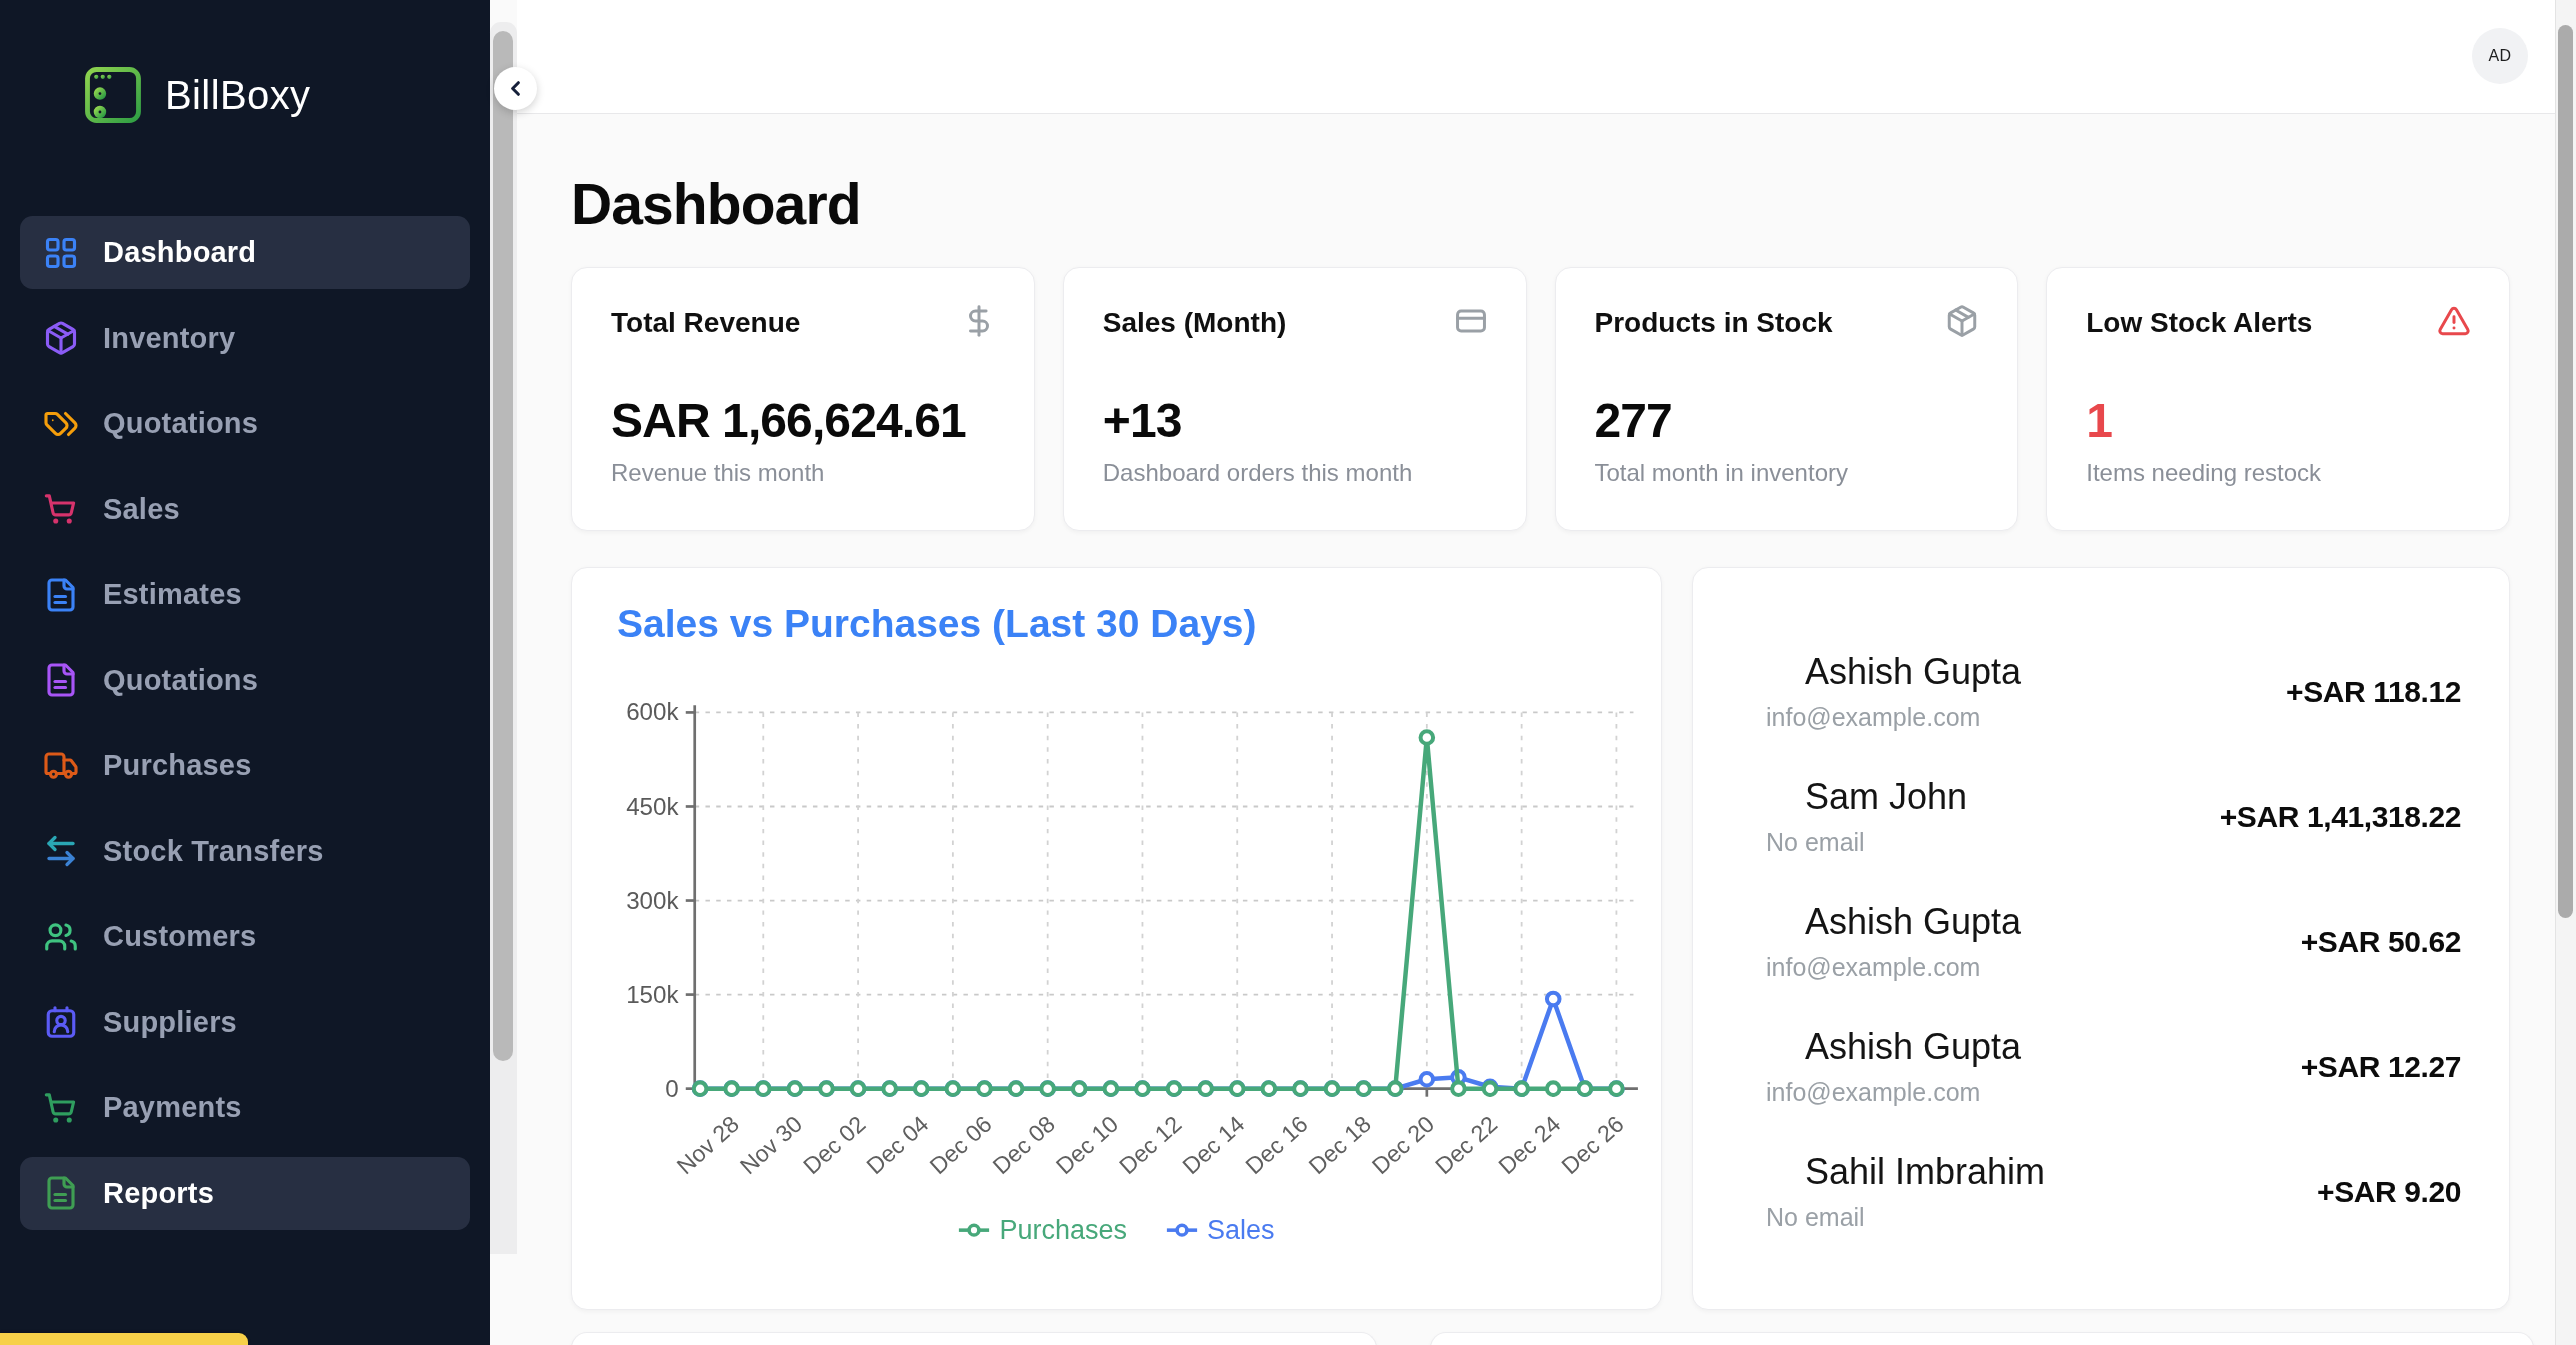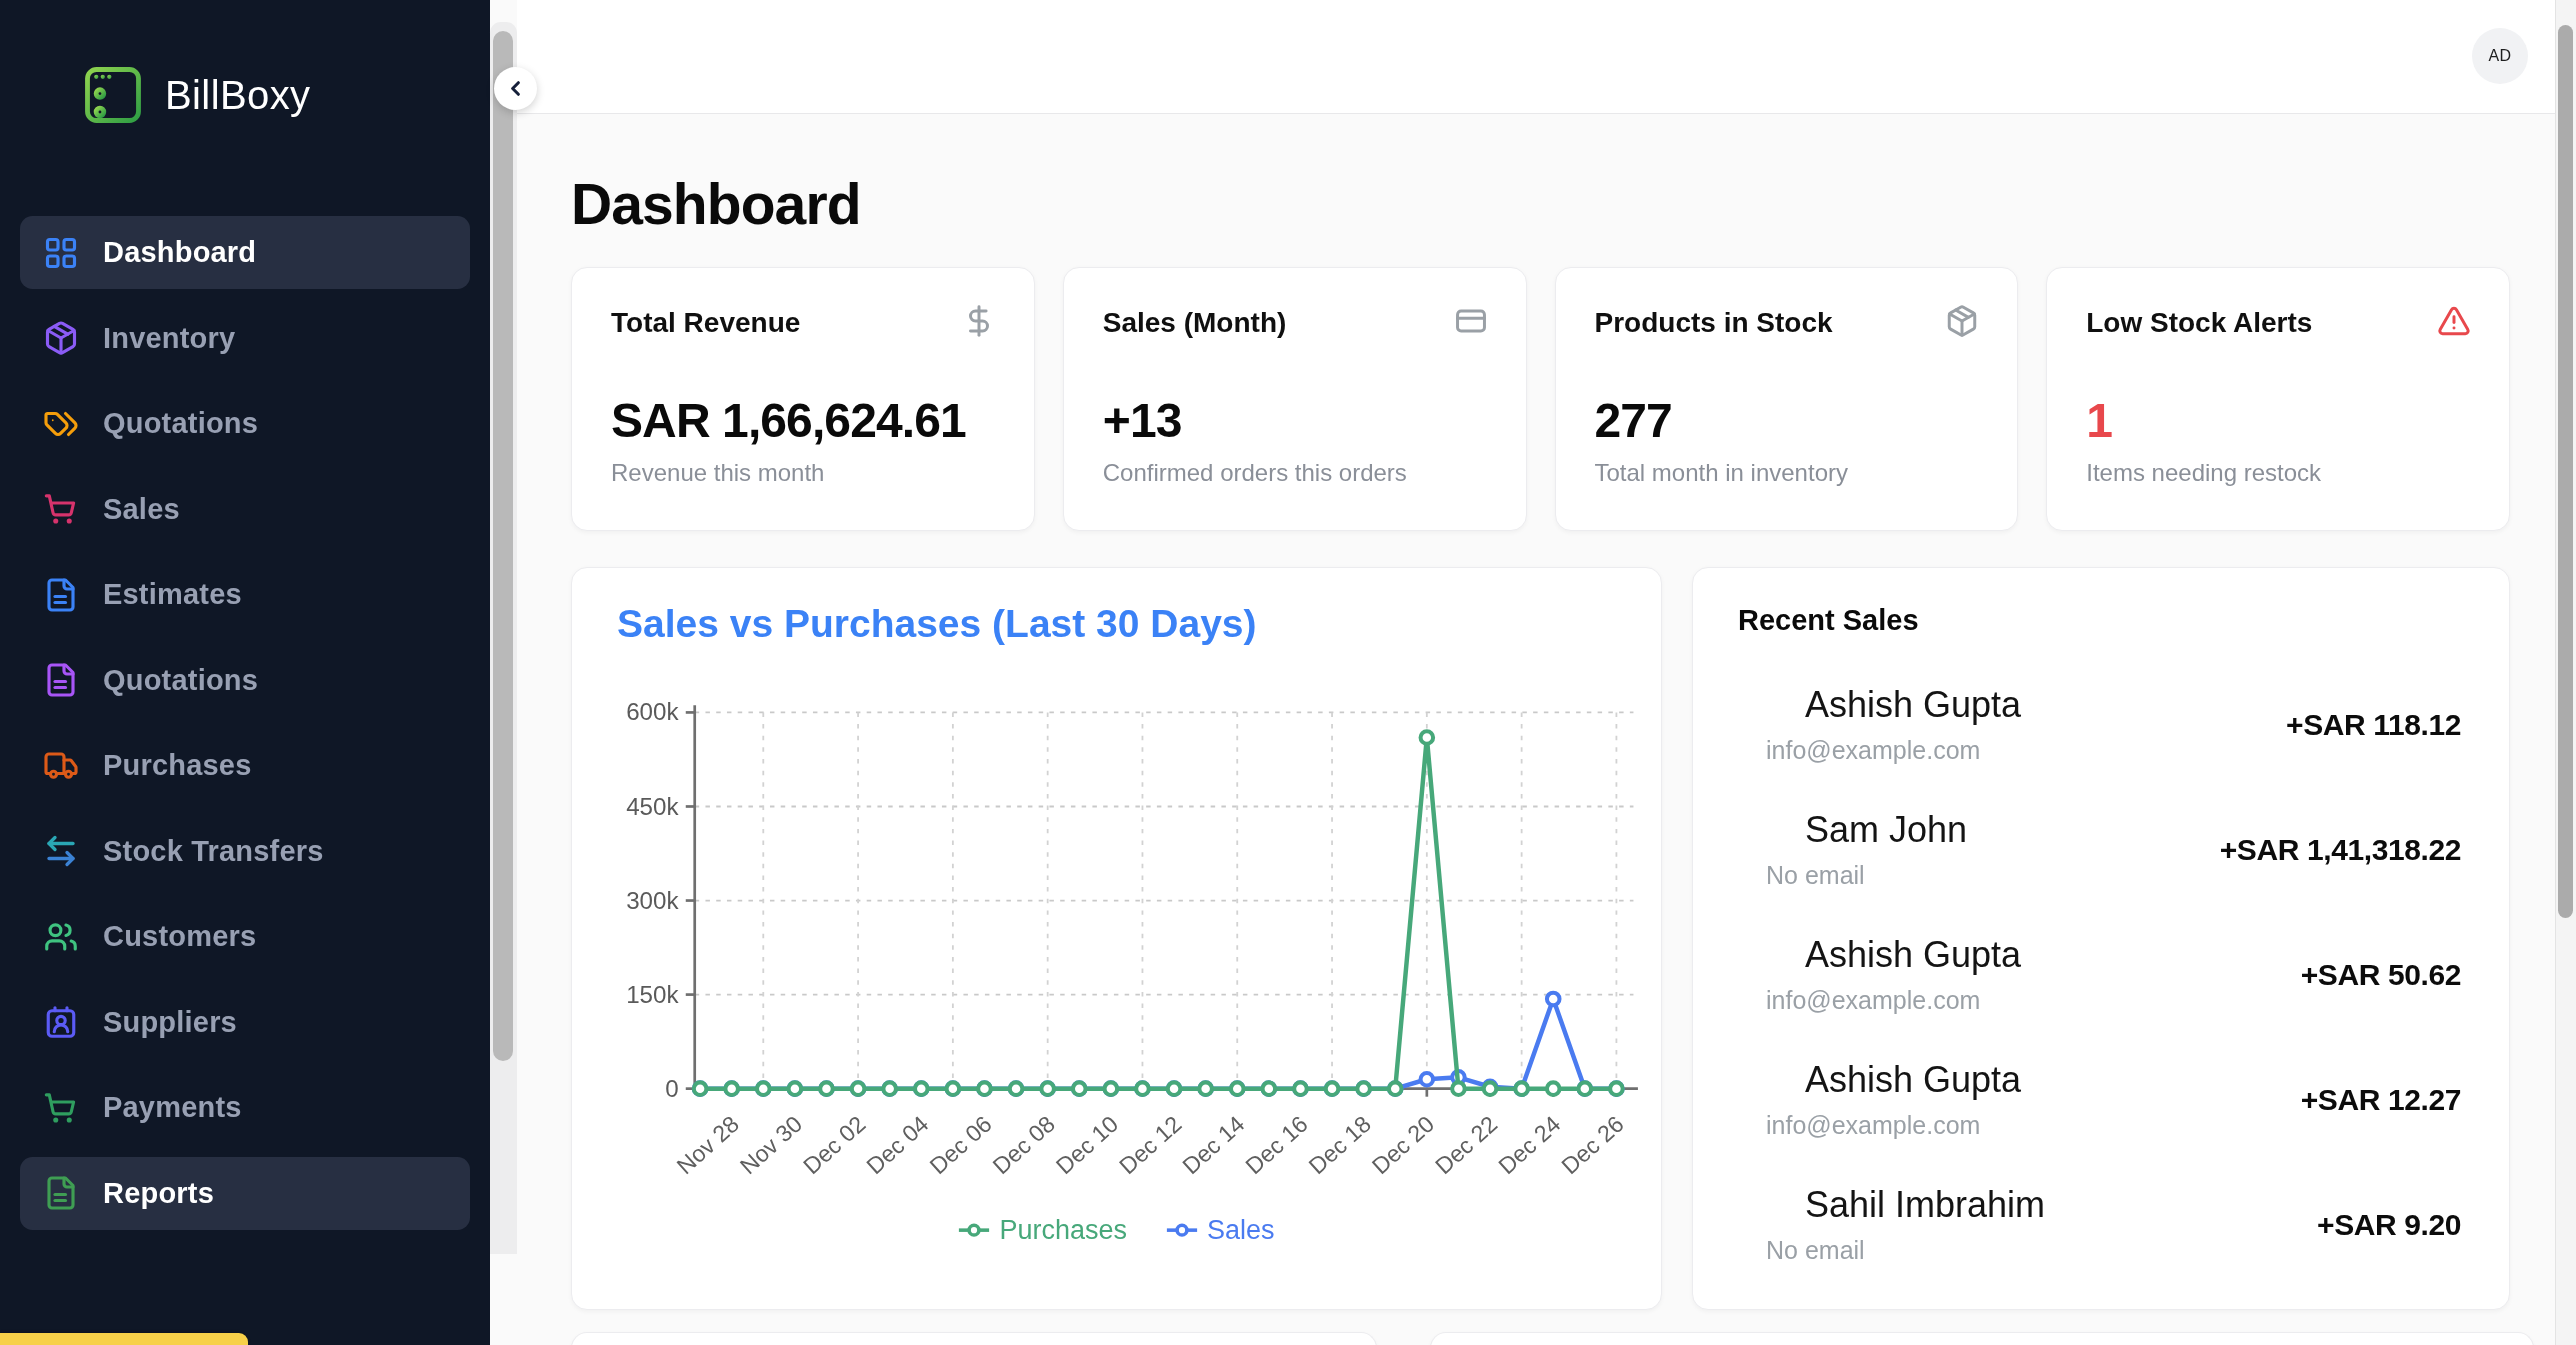--- a/index.html
+++ b/index.html
@@ -270,21 +270,21 @@
           </div>
           <div class="stat-card">
             <div class="stat-title">Sales (Month)</div>
             <span class="stat-icon" style="color:#9aa0a6">
               <svg viewBox="0 0 24 24" fill="none" stroke="currentColor" stroke-width="2.1" stroke-linecap="round" stroke-linejoin="round">
                 <rect x="2.5" y="5" width="19" height="14" rx="2.5"></rect>
                 <line x1="2.5" y1="10" x2="21.5" y2="10"></line>
               </svg>
             </span>
             <div class="stat-value" style="color:#0a0a0a">+13</div>
-            <div class="stat-sub">Confirmed orders this orders</div>
+            <div class="stat-sub">Dashboard orders this month</div>
           </div>
           <div class="stat-card">
             <div class="stat-title">Products in Stock</div>
             <span class="stat-icon" style="color:#9aa0a6">
               <svg viewBox="0 0 24 24" fill="none" stroke="currentColor" stroke-width="2.1" stroke-linecap="round" stroke-linejoin="round">
                 <path d="M21 16V8a2 2 0 0 0-1-1.73l-7-4a2 2 0 0 0-2 0l-7 4A2 2 0 0 0 3 8v8a2 2 0 0 0 1 1.73l7 4a2 2 0 0 0 2 0l7-4A2 2 0 0 0 21 16z"></path>
                 <polyline points="3.29 7 12 12 20.71 7"></polyline>
                 <line x1="12" y1="22" x2="12" y2="12"></line>
                 <path d="m7.5 4.27 9 5.15"></path>
               </svg>
@@ -441,21 +441,20 @@
                 <svg width="32" height="14.3" viewBox="0 0 36 16">
                   <line x1="1" y1="8" x2="35" y2="8" stroke="#4a7bf0" stroke-width="4"></line>
                   <circle cx="18" cy="8" r="5.5" fill="#ffffff" stroke="#4a7bf0" stroke-width="4"></circle>
                 </svg>
                 <span class="legend-label" style="color:#4a7bf0">Sales</span>
               </span>
             </div>
         </div>
 
         <div class="rs-card">
-          <div class="rs-title">Recent Sales</div>
           <div class="rs-list" id="rs-list">
               <div class="rs-row">
                 <div>
                   <div class="rs-name">Ashish Gupta</div>
                   <div class="rs-email">info@example.com</div>
                 </div>
                 <div class="rs-amount">+SAR 118.12</div>
               </div>
               <div class="rs-row">
                 <div>

